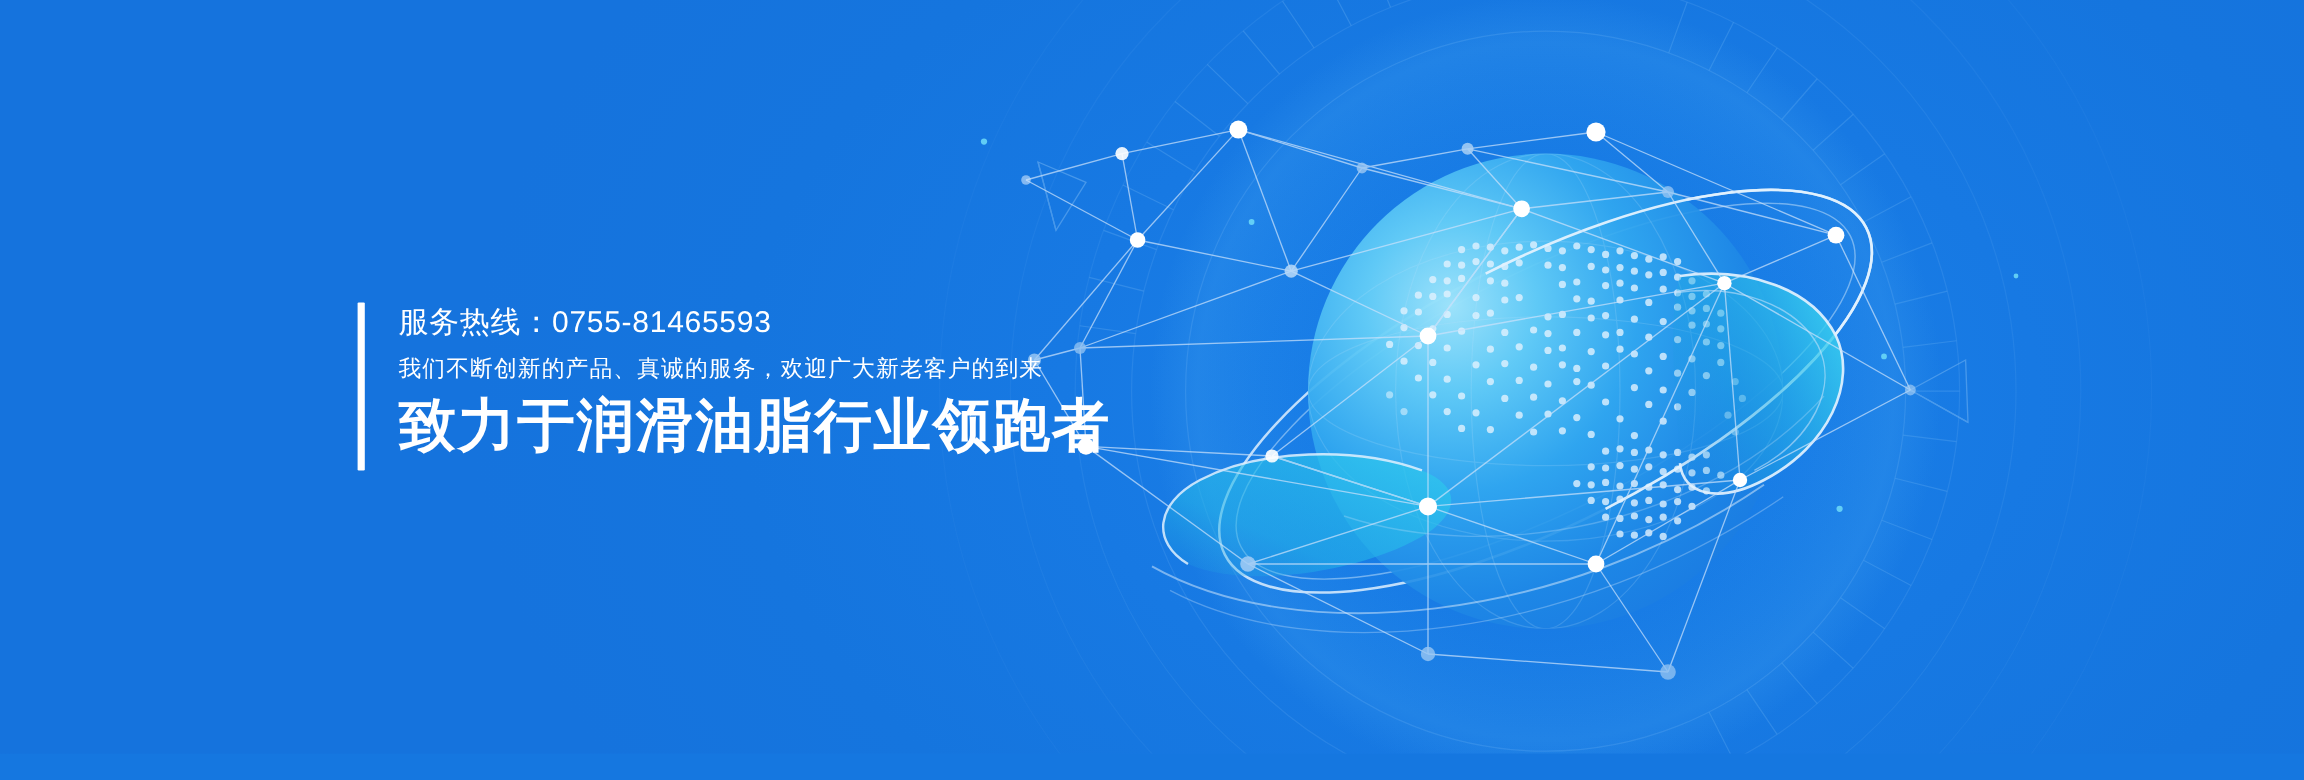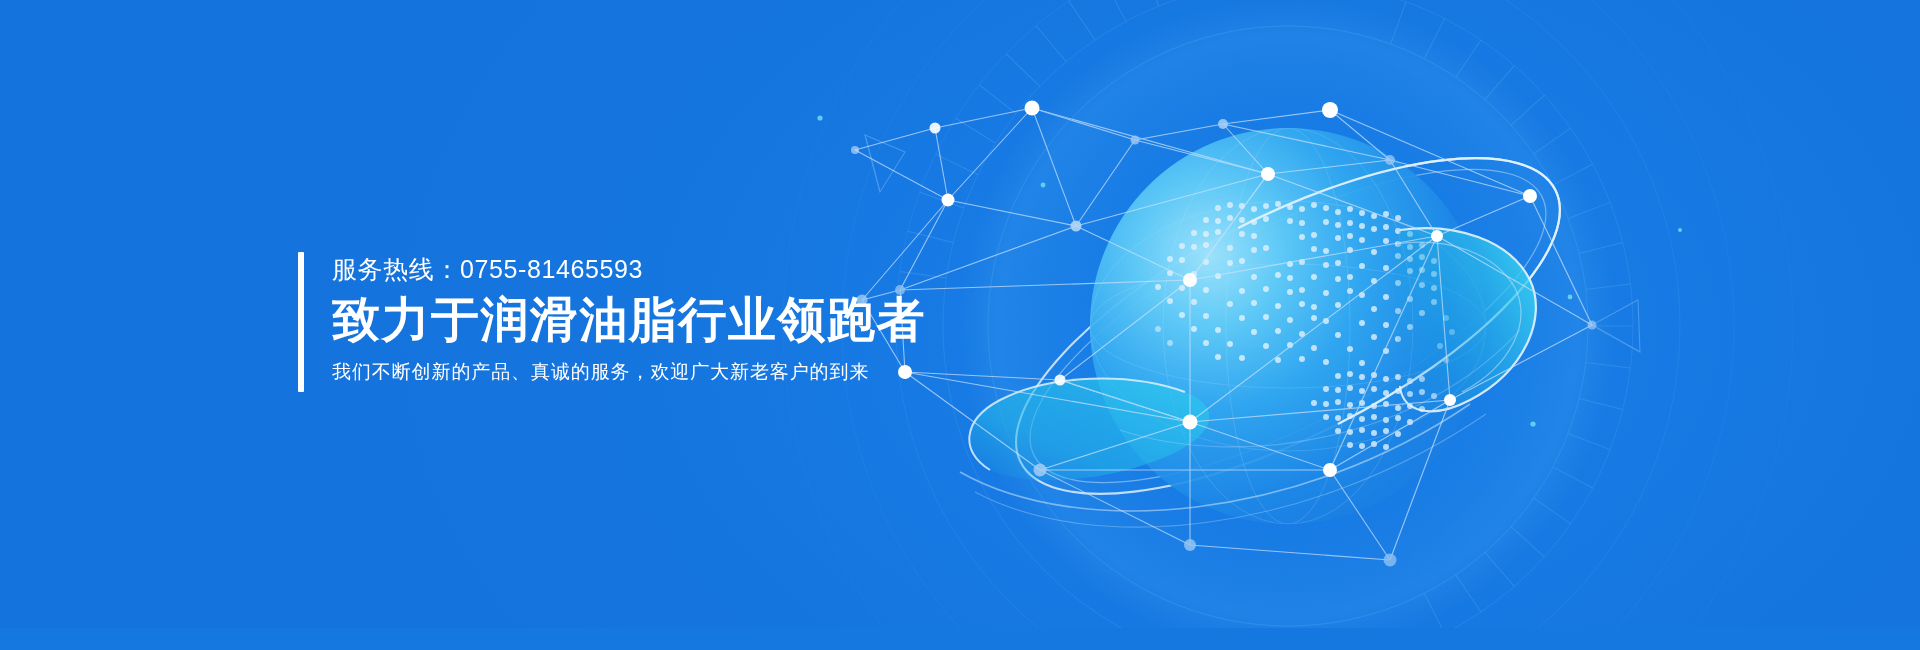--- a/index.html
+++ b/index.html
@@ -544,18 +544,18 @@
         <circle cx="1390" cy="560" r="6.5" fill="#8fc1f1" opacity="0.8"></circle>
       </g>
 
     </g>
   </svg>
 
   <div id="text-block">
     <div id="accent-bar"></div>
     <div id="text-col">
       <div id="hotline">服务热线：0755-81465593</div>
+      <div id="subtitle">我们不断创新的产品、真诚的服务，欢迎广大新老客户的到来</div>
       <div id="headline">致力于润滑油脂行业领跑者</div>
-      <div id="subtitle">我们不断创新的产品、真诚的服务，欢迎广大新老客户的到来</div>
     </div>
   </div>
 
 </div>
 
 </body></html>

